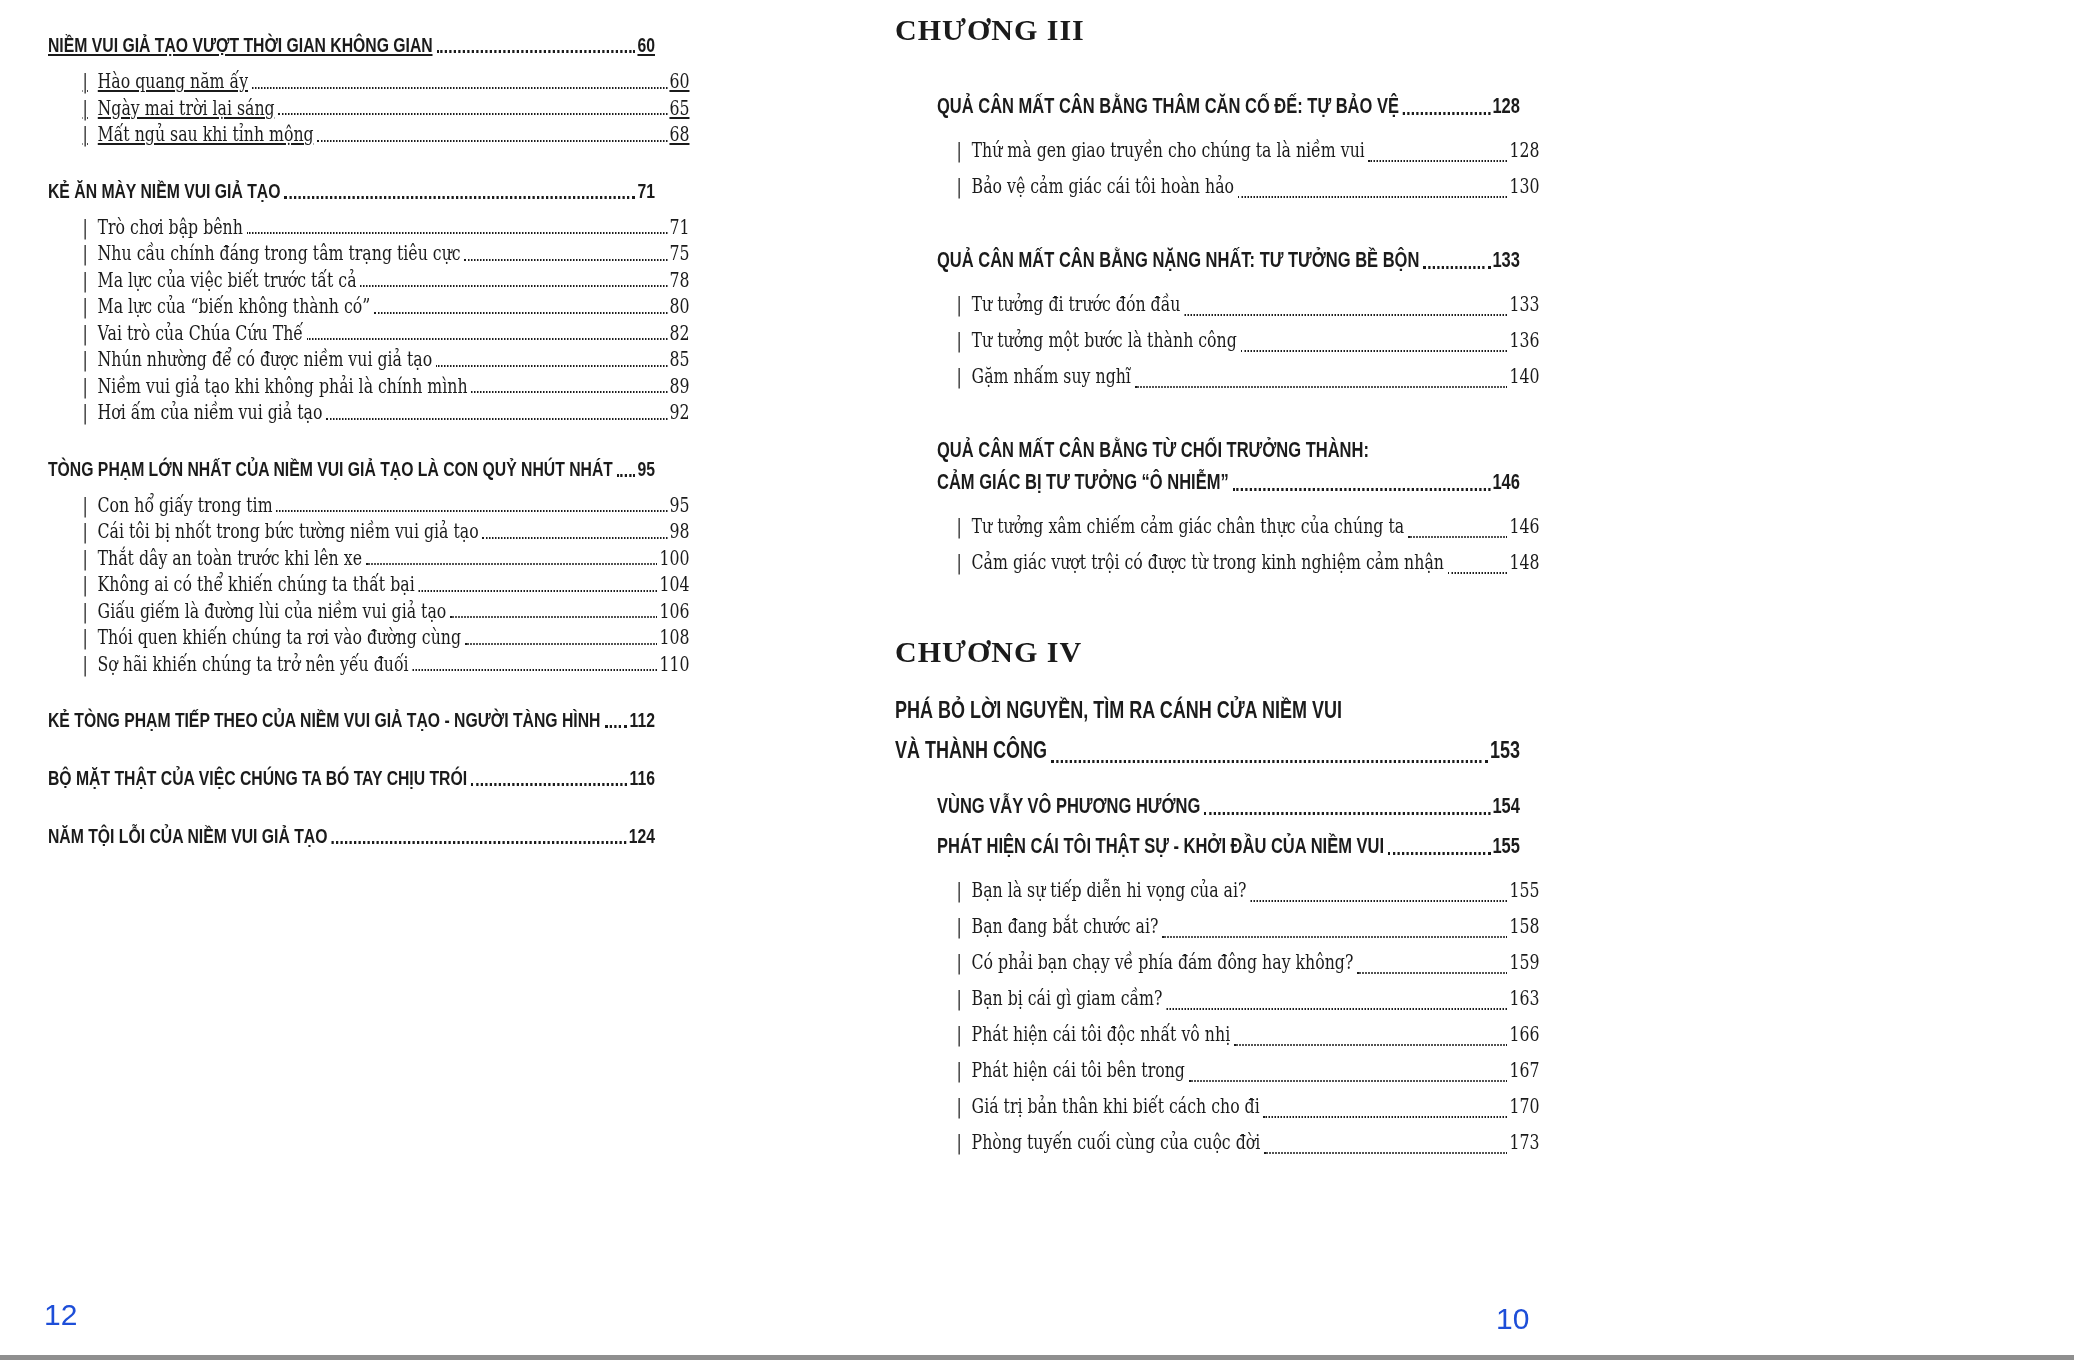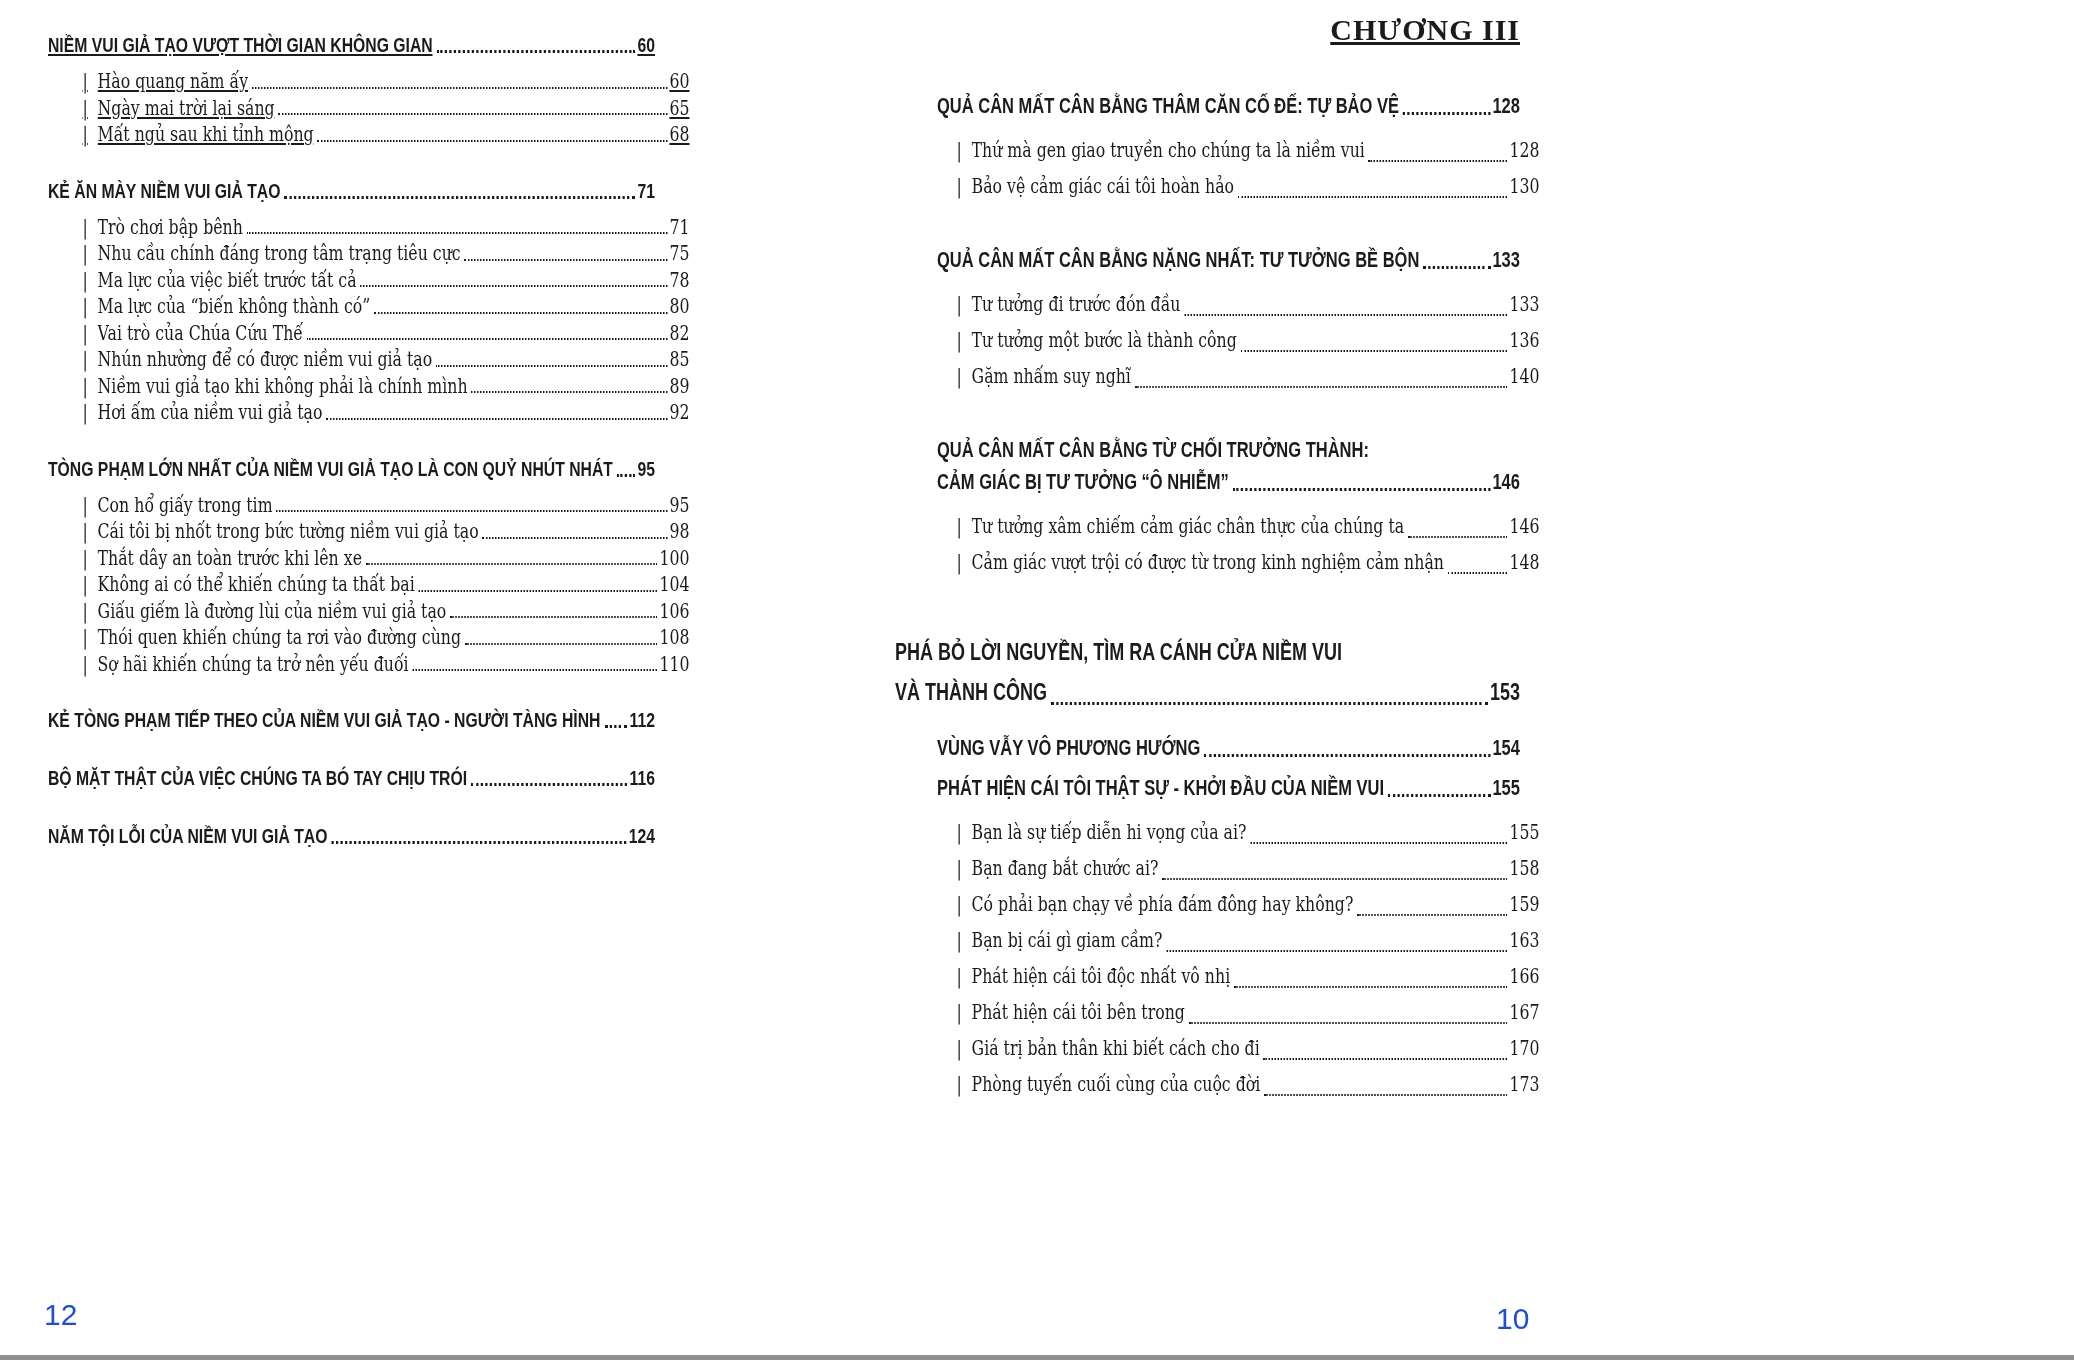--- a/index.html
+++ b/index.html
@@ -28,23 +28,22 @@
   .pg { flex: 0 0 auto; }
 
   .sec-head { font: 700 21px/30px "Liberation Sans", sans-serif; }
   .page-right .sec-head { font-size: 22px; line-height: 32px; }
 
   .ch-head-line { font: 700 24px/40px "Liberation Sans", sans-serif; }
 
   .chapter-title {
     font: 700 30px/40px "Liberation Serif", serif;
     letter-spacing: 1px;
-    text-align: right;
+    text-align: left;
     margin-bottom: 24px;
-    text-decoration: underline;
   }
 
   .item { font: 400 21px "DejaVu Serif", serif; }
   .page-left  .item { line-height: 26.5px; padding-left: 46px; }
   .page-right .item { line-height: 36px;   padding-left: 26px; }
   .item .leader { border-bottom-width: 2px; margin-bottom: 6px; }
   .bar { margin-right: 13px; font-weight: 400; }
 
   .page-left .section { margin-top: 28px; }
   .page-left .section.first { margin-top: 16px; text-decoration: underline; }
@@ -305,20 +304,21 @@
             <div class="row squeeze item">
               <span class="bar">|</span>
               <span class="lbl">Cảm giác vượt trội có được từ trong kinh nghiệm cảm nhận</span>
               <span class="leader"></span>
               <span class="pg">148</span>
             </div>
           </div>
         </div>
       </div>
       <div class="chapter chapter-iv">
+        <div class="chapter-title">CHƯƠNG IV</div>
         <div class="ch-head">
           <div class="row squeeze ch-head-line">
             <span class="lbl">PHÁ BỎ LỜI NGUYỀN, TÌM RA CÁNH CỬA NIỀM VUI</span>
           </div>
           <div class="row squeeze ch-head-line">
             <span class="lbl">VÀ THÀNH CÔNG</span>
             <span class="leader"></span>
             <span class="pg">153</span>
           </div>
         </div>

